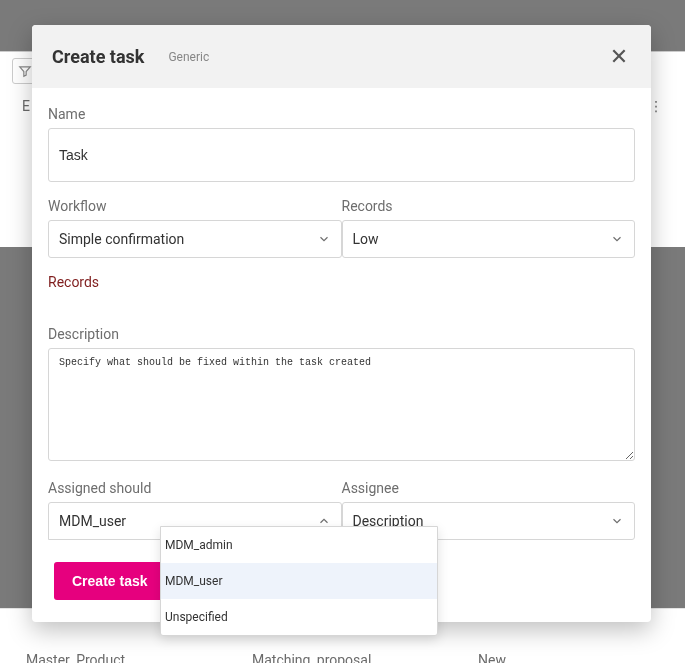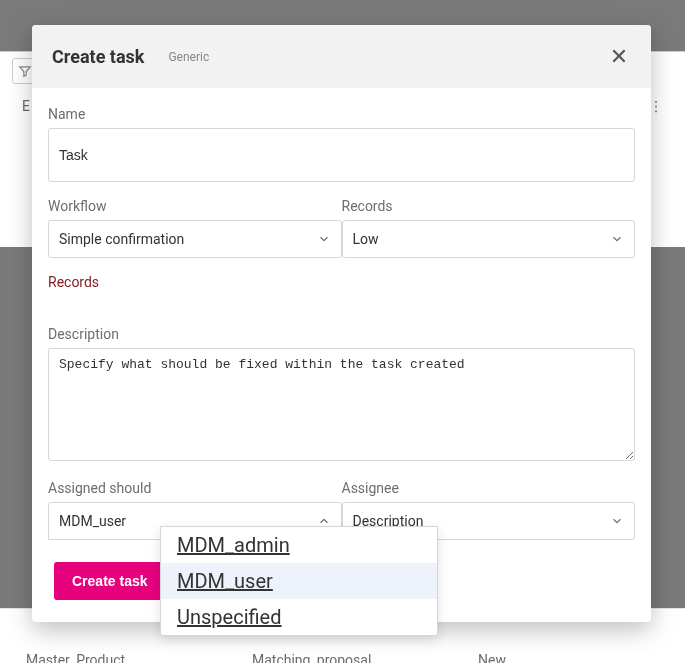--- a/index.html
+++ b/index.html
@@ -16,25 +16,25 @@
   .modal-title { font-size: 18px; font-weight: 700; color: #333; }
   .modal-subtitle { font-size: 12px; color: #878787; }
   .modal-close { margin-left: auto; width: 24px; height: 24px; display:flex; align-items:center; justify-content:center; cursor:pointer; color:#555; font-size:22px; }
   .modal-body { padding: 18px 16px 8px 16px; }
   .field-label { color:#6e6e6e; font-size:14px; margin-bottom:6px; display:block; }
   .row { display:flex; }
   .col { flex:1; min-width:0; }
   .text-input { width:100%; height:54px; border:1px solid #d6d6d6; border-radius:3px; padding:0 10px; font-size:14px; color:#333; outline:none; }
   .select { width:100%; height:38px; border:1px solid #d6d6d6; border-radius:3px; padding:0 10px; font-size:14px; color:#333; background:#fff; display:flex; align-items:center; justify-content:space-between; cursor:pointer; }
   .select .chev { color:#6e6e6e; }
-  .textarea { width:100%; height:113px; border:1px solid #d6d6d6; border-radius:3px; padding:8px 10px; font-family: "Courier New", Courier, monospace; font-size:13px; color:#333; resize:both; outline:none; }
+  .textarea { width:100%; height:113px; border:1px solid #d6d6d6; border-radius:3px; padding:8px 10px; font-family: "Courier New", Courier, monospace; font-size:10px; color:#333; resize:both; outline:none; }
   .section-gap { height: 16px; }
   .records-label { color:#7f1d1d; font-size:14px; margin-top:16px; margin-bottom:36px; display:block; }
   .dropdown-panel { position:absolute; left:160px; top:526px; width:278px; background:#fff; border:1px solid #d6d6d6; border-radius:0 0 3px 3px; box-shadow:0 4px 12px rgba(0,0,0,0.12); z-index:5; }
-  .dropdown-item { height:36px; display:flex; align-items:center; padding:0 16px; font-size:20px; color:#333; cursor:pointer;text-decoration:underline; }
+  .dropdown-item { height:36px; display:flex; align-items:center; padding:0 4px; font-size:12px; color:#333; cursor:pointer; }
   .dropdown-item.highlight { background:#eef3fb; }
   .modal-footer { padding: 14px 16px 22px 22px; }
   .primary-btn { background:#e6007e; color:#fff; border:none; border-radius:3px; height:38px; padding:0 18px; font-size:14px; font-weight:600; cursor:pointer; }
   svg { display:block; }
 </style>
 </head>
 <body>
 
 <div class="backdrop"></div>
 

